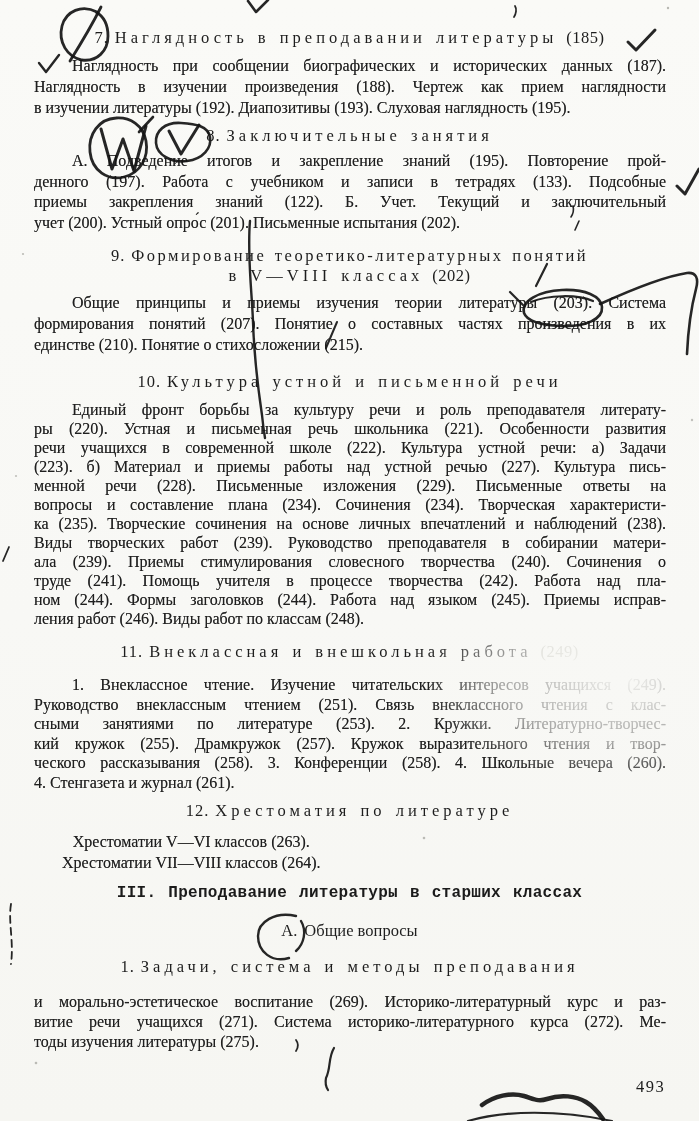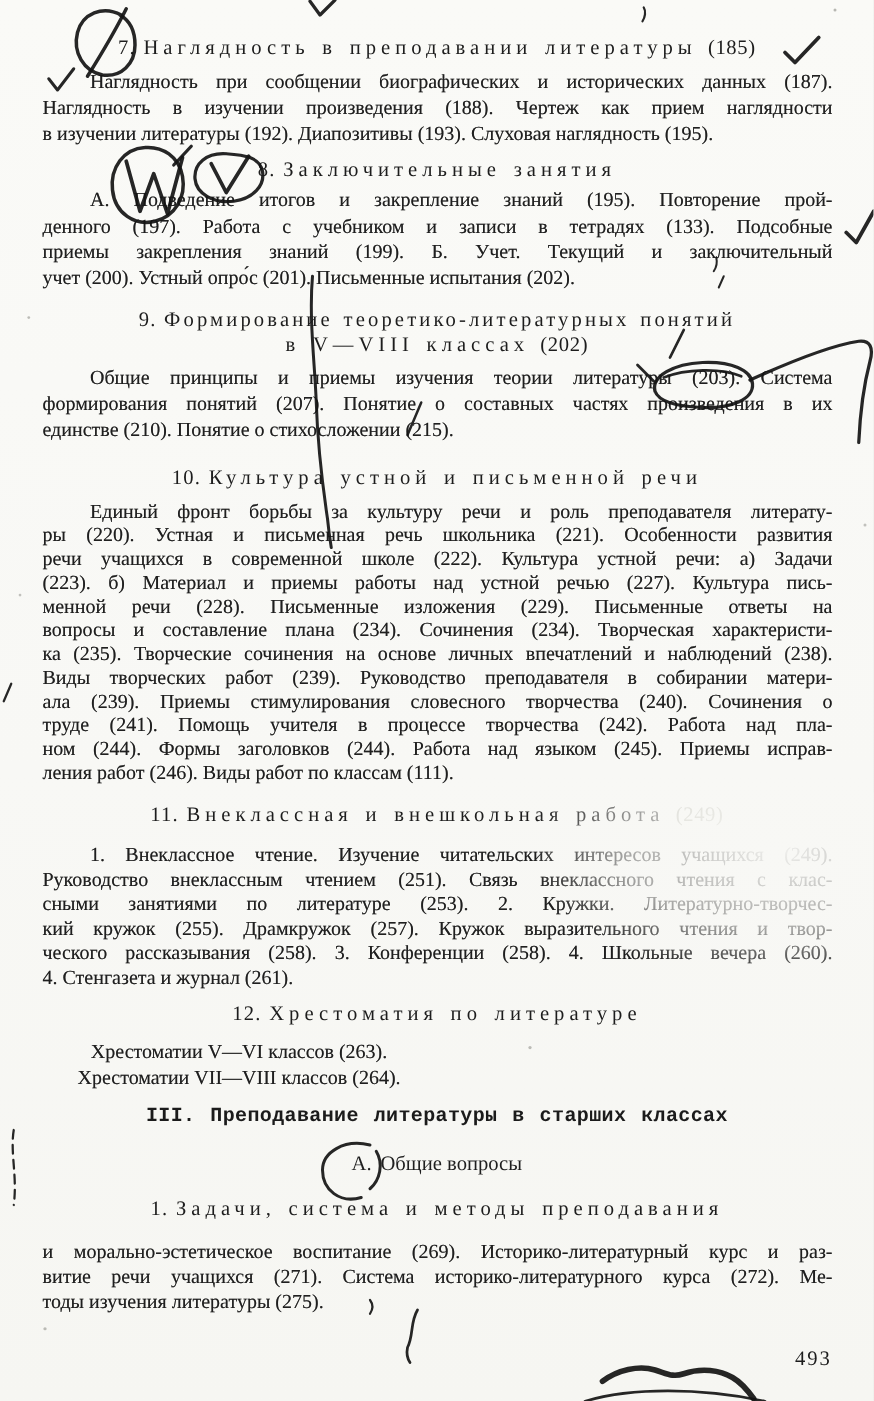--- a/index.html
+++ b/index.html
@@ -74,21 +74,21 @@
       <div class="line">Наглядность в изучении произведения (188). Чертеж как прием наглядности</div>
       <div class="line last">в изучении литературы (192). Диапозитивы (193). Слуховая наглядность (195).</div>
     </div>
 
   <div class="heading" style="top:126px">
     <span class="hnum">8.</span><span class="htext">Заключительные занятия</span>
   </div>
   <div class="para" style="top:151px;line-height:20.5px">
       <div class="line first">А. Подведение итогов и закрепление знаний (195). Повторение прой-</div>
       <div class="line">денного (197). Работа с учебником и записи в тетрадях (133). Подсобные</div>
-      <div class="line">приемы закрепления знаний (199). Б. Учет. Текущий и заключительный</div>
+      <div class="line">приемы закрепления знаний (122). Б. Учет. Текущий и заключительный</div>
       <div class="line last">учет (200). Устный опро́с (201). Письменные испытания (202).</div>
     </div>
 
   <div class="heading" style="top:246px">
     <span class="hnum">9.</span><span class="htext tight">Формирование теоретико-литературных понятий</span>
   </div>
   <div class="heading" style="top:266px">
     <span class="htext">в V—VIII классах</span><span class="pageref">(202)</span>
   </div>
   <div class="para" style="top:292px;line-height:21px">
@@ -105,21 +105,21 @@
       <div class="line">ры (220). Устная и письменная речь школьника (221). Особенности развития</div>
       <div class="line">речи учащихся в современной школе (222). Культура устной речи: а) Задачи</div>
       <div class="line">(223). б) Материал и приемы работы над устной речью (227). Культура пись-</div>
       <div class="line">менной речи (228). Письменные изложения (229). Письменные ответы на</div>
       <div class="line">вопросы и составление плана (234). Сочинения (234). Творческая характеристи-</div>
       <div class="line">ка (235). Творческие сочинения на основе личных впечатлений и наблюдений (238).</div>
       <div class="line">Виды творческих работ (239). Руководство преподавателя в собирании матери-</div>
       <div class="line">ала (239). Приемы стимулирования словесного творчества (240). Сочинения о</div>
       <div class="line">труде (241). Помощь учителя в процессе творчества (242). Работа над пла-</div>
       <div class="line">ном (244). Формы заголовков (244). Работа над языком (245). Приемы исправ-</div>
-      <div class="line last">ления работ (246). Виды работ по классам (111).</div>
+      <div class="line last">ления работ (246). Виды работ по классам (248).</div>
     </div>
 
   <div class="heading" style="top:642px">
     <span class="hnum">11.</span><span class="htext">Внеклассная и внешкольная работа</span><span class="pageref faded">(249)</span>
   </div>
   <div class="para" style="top:675px;line-height:19.5px">
       <div class="line first">1. Внеклассное чтение. Изучение читательских интересов учащихся (249).</div>
       <div class="line">Руководство внеклассным чтением (251). Связь внеклассного чтения с клас-</div>
       <div class="line">сными занятиями по литературе (253). 2. Кружки. Литературно-творчес-</div>
       <div class="line">кий кружок (255). Драмкружок (257). Кружок выразительного чтения и твор-</div>

